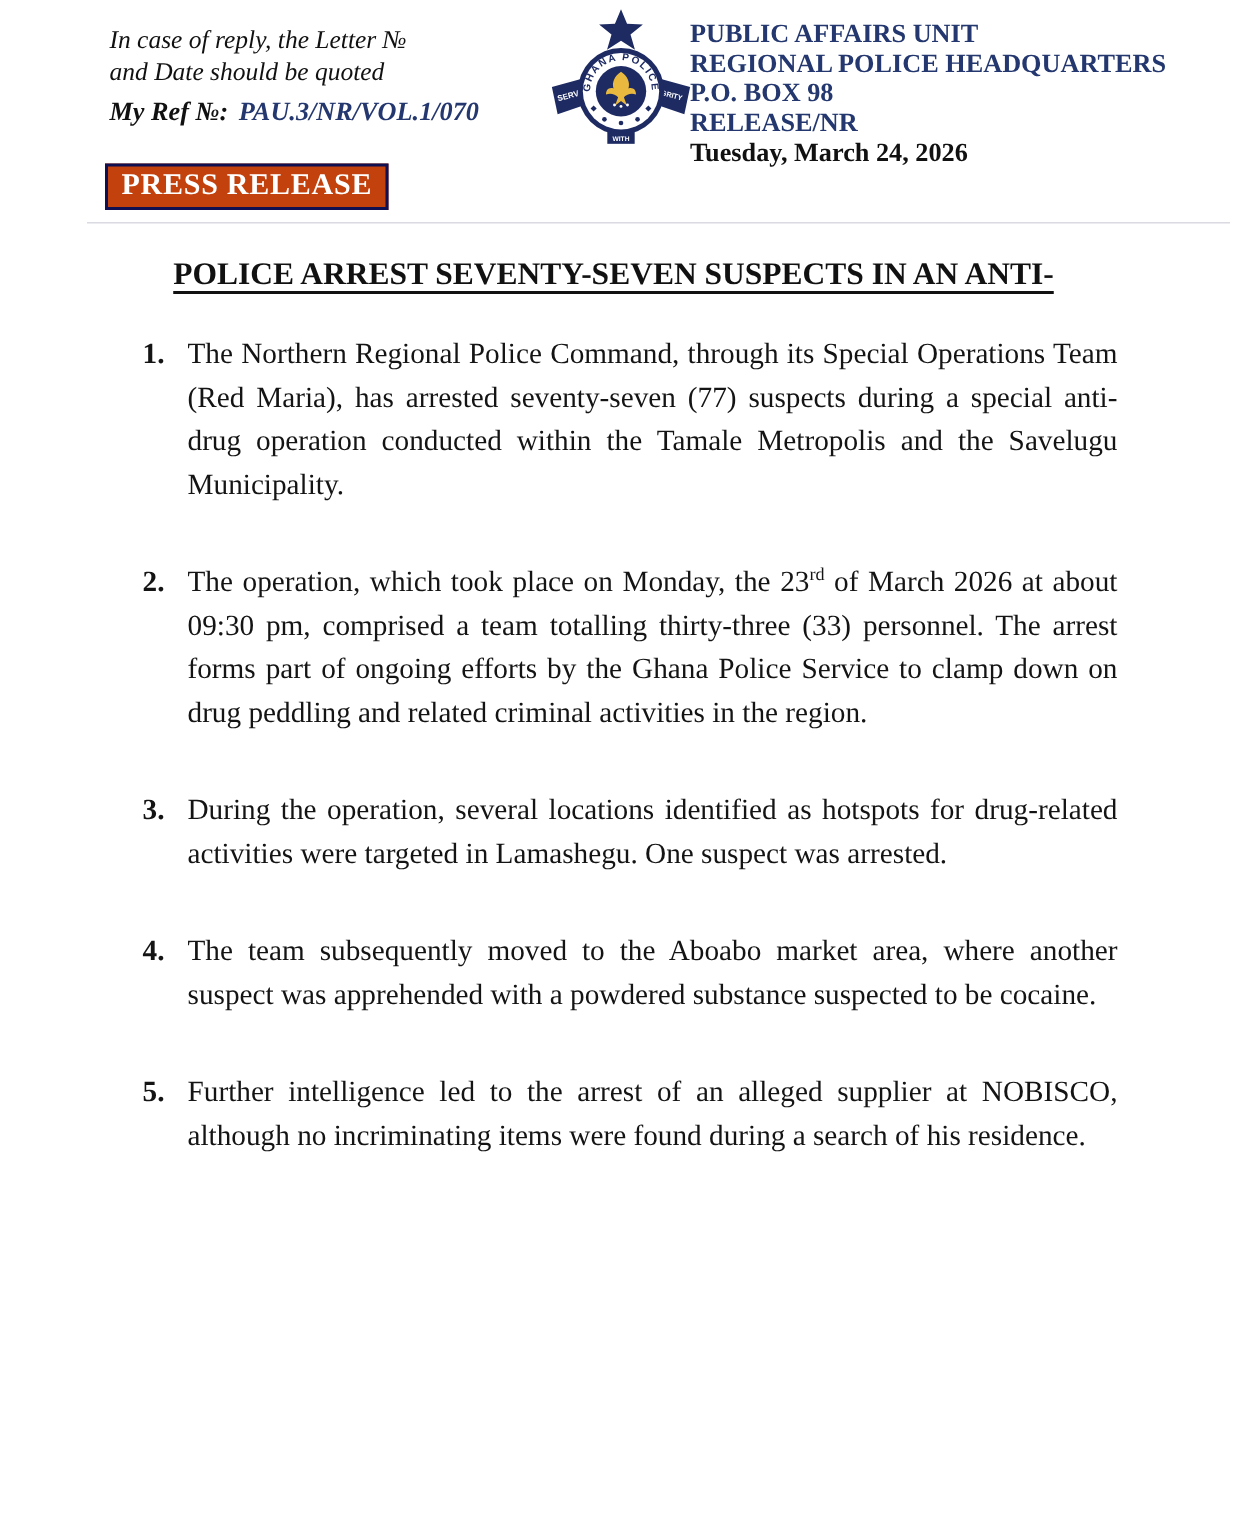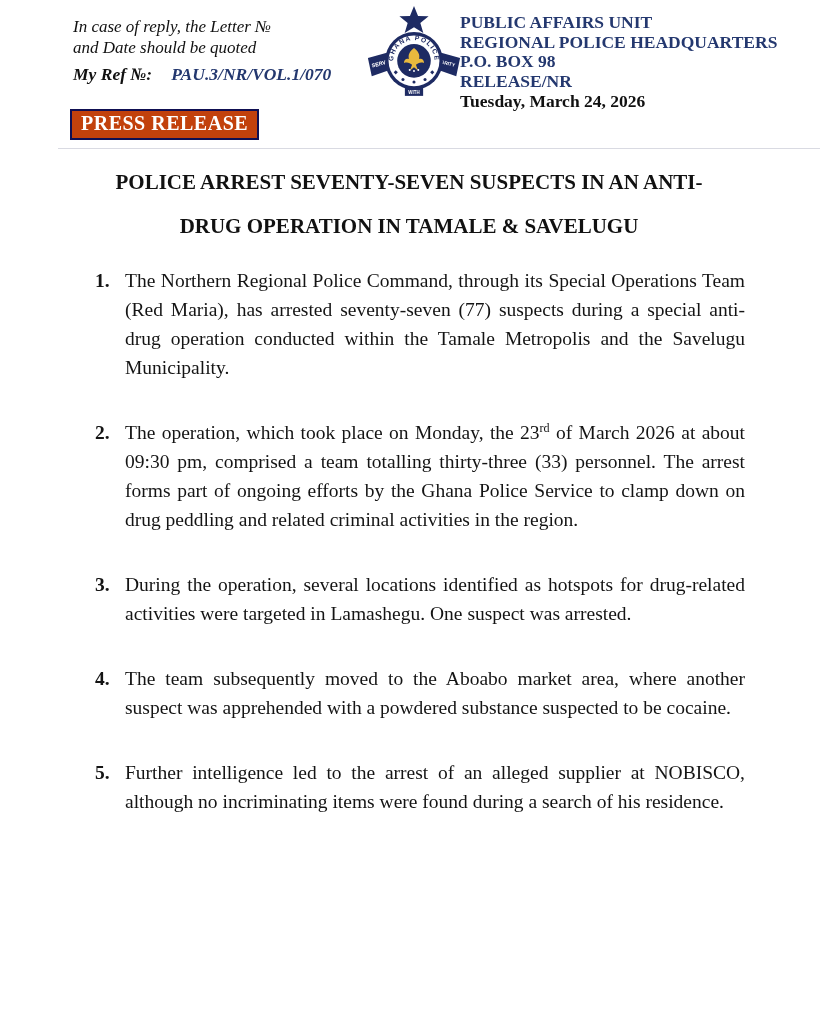--- a/index.html
+++ b/index.html
@@ -15,21 +15,21 @@
   
   .header { position:relative; height:152px; }
   .reply-note {
     position:absolute; left:73px; top:16px;
     font-style:italic; font-size:17px; line-height:21px; color:#111;
   }
   .ref-line {
     position:absolute; left:73px; top:64px;
     font-style:italic; font-weight:bold; font-size:17.5px; color:#111;
   }
-  .ref-line .ref-value { color:#24386F; margin-left:19px;text-align:center; }
+  .ref-line .ref-value { color:#24386F; margin-left:7px;text-align:center; }
   .badge {
     position:absolute; left:70px; top:109px;
     background:#c2410c; border:2px solid #0f0f52;
     color:#ffffff; font-weight:bold; font-size:20px;
     padding:1px 9px 3px 9px; letter-spacing:.5px;
   }
   .logo-wrap { position:absolute; left:366px; top:5px; width:96px; height:104px; }
   .hq-block {
     position:absolute; left:460px; top:13px;
     font-weight:bold; font-size:17.5px; line-height:19.5px;
@@ -41,20 +41,21 @@
     border-top:1px solid #d9dae2;
   }
 
   
   .title {
     margin:8px 84px 0 74px;
     text-align:center; font-weight:bold; font-size:21px; line-height:44px;
     color:#111;
   }
   .title .tline {
+    text-decoration:underline;
     text-decoration-thickness:2px;
     text-underline-offset:5px;
     margin-top:40px;
   }
 
   
   .content { margin:18px 83px 0 95px; }
   .para {
     display:flex; margin-bottom:36px;
     font-size:19.5px; line-height:29px; color:#141414;
@@ -134,21 +135,20 @@
       <div>P.O. BOX 98</div>
       <div>RELEASE/NR</div>
       <div class="hq-date">Tuesday, March 24, 2026</div>
     </div>
 
     <div class="separator"></div>
   </div>
 
   <div class="title">
     <div><span class="tline">POLICE ARREST SEVENTY-SEVEN SUSPECTS IN AN ANTI-</span></div>
-    <div><span class="tline">DRUG OPERATION IN TAMALE &amp; SAVELUGU</span></div>
   </div>
 
   <div class="content">
 
     <div class="para">
       <span class="num">1.</span>
       <div class="ptext">The Northern Regional Police Command, through its Special Operations Team (Red Maria), has arrested seventy-seven (77) suspects during a special anti-drug operation conducted within the Tamale Metropolis and the Savelugu Municipality.</div>
     </div>
 
     <div class="para">

